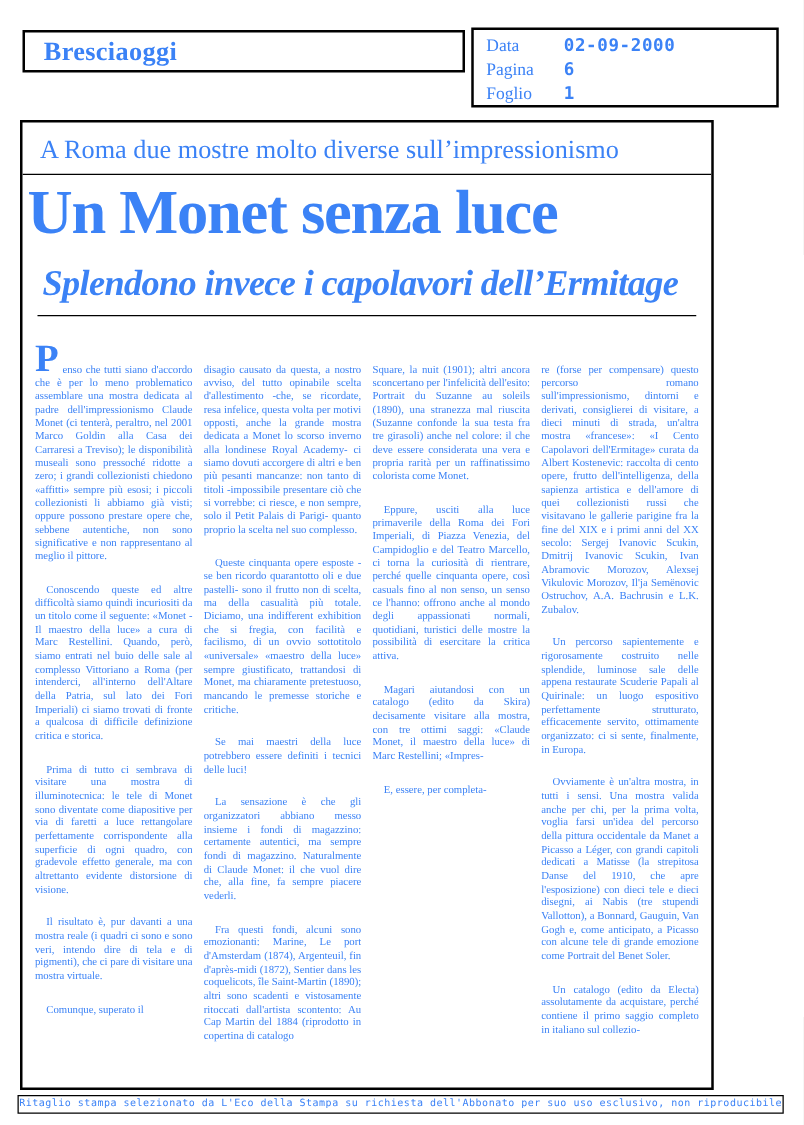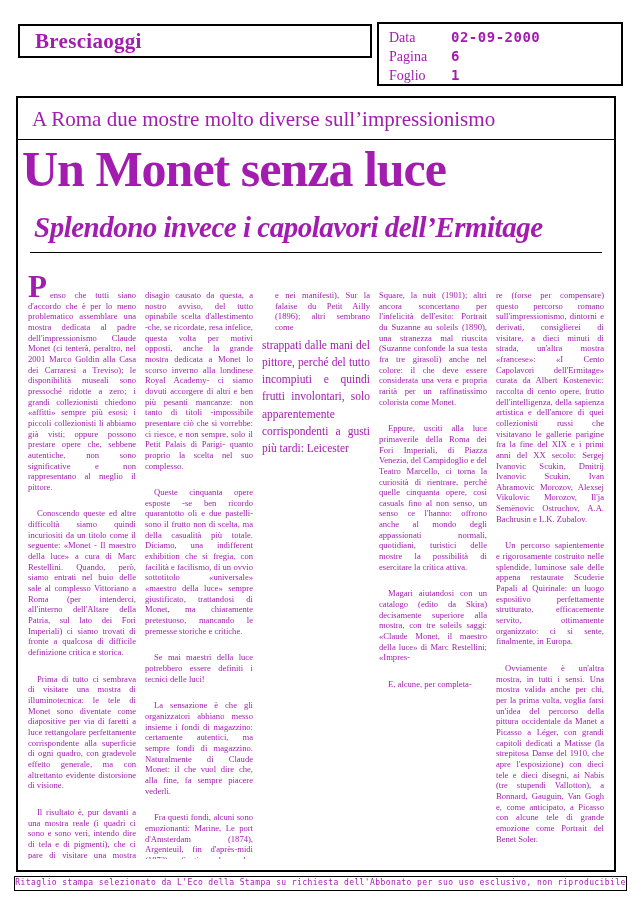--- a/index.html
+++ b/index.html
@@ -1,31 +1,31 @@
 <!DOCTYPE html>
 <html lang="it"><head>
 <meta charset="utf-8">
 <style>
   html,body{margin:0;padding:0;background:#e9e9e6;}
   .page{position:relative;width:643px;height:900px;margin:0 auto;background:#ffffff;
-        font-family:"Liberation Serif",serif;color:#a21caf;overflow:hidden;}
+        font-family:"Liberation Serif",serif;color:#3b82f6;overflow:hidden;}
 
   
   .masthead-box{position:absolute;left:18px;top:24px;width:350px;height:30px;
                 border:2px solid #000;display:flex;align-items:center;}
   .masthead{font-size:21px;font-weight:700;padding-left:15px;letter-spacing:.3px;}
 
   .meta-box{position:absolute;left:377px;top:22px;width:246px;height:64px;
             border:2px solid #000;padding:4px 10px;box-sizing:border-box;}
   .meta-row{display:grid;grid-template-columns:62px 1fr;align-items:baseline;line-height:18px;}
   .meta-label{font-size:14px;}
   .meta-value{font-family:"DejaVu Sans Mono",monospace;font-size:14px;font-weight:700;letter-spacing:.5px;}
 
   
-  .clip{position:absolute;left:16px;top:96px;width:600px;height:776px;
+  .clip{position:absolute;left:16px;top:96px;width:555px;height:776px;
         border:2px solid #000;box-sizing:border-box;overflow:hidden;background:#fff;}
   .kicker{font-size:21px;padding:9px 14px 7px;border-bottom:1px solid #000;}
   .headline{margin:4px 0 0;padding:0 4px;font-size:50px;line-height:1.02;font-weight:700;
             letter-spacing:-1px;white-space:nowrap;}
   .subhead{margin:12px;padding:4px 4px 8px;font-size:29px;font-style:italic;font-weight:700;
            border-bottom:1px solid #000;letter-spacing:-.5px;white-space:nowrap;}
 
   .body-cols{display:flex;gap:9px;padding:9px 10px 6px;height:600px;box-sizing:border-box;}
   .col{flex:1 1 0;font-size:8.6px;line-height:1.24;text-align:justify;overflow:hidden;
        -webkit-hyphens:auto;hyphens:auto;}
@@ -89,32 +89,27 @@
 
       <div class="col">
 
       <p class="para noindent">disagio causato da questa, a nostro avviso, del tutto opinabile scelta d'allestimento -che, se ricordate, resa infelice, questa volta per motivi opposti, anche la grande mostra dedicata a Monet lo scorso inverno alla londinese Royal Academy- ci siamo dovuti accorgere di altri e ben più pesanti mancanze: non tanto di titoli -impossibile presentare ciò che si vorrebbe: ci riesce, e non sempre, solo il Petit Palais di Parigi- quanto proprio la scelta nel suo complesso.</p>
           <p class="para">Queste cinquanta opere esposte -se ben ricordo quarantotto oli e due pastelli- sono il frutto non di scelta, ma della casualità più totale. Diciamo, una indifferent exhibition che si fregia, con facilità e facilismo, di un ovvio sottotitolo «universale» «maestro della luce» sempre giustificato, trattandosi di Monet, ma chiaramente pretestuoso, mancando le premesse storiche e critiche.</p>
           <p class="para">Se mai maestri della luce potrebbero essere definiti i tecnici delle luci!</p>
           <p class="para">La sensazione è che gli organizzatori abbiano messo insieme i fondi di magazzino: certamente autentici, ma sempre fondi di magazzino. Naturalmente di Claude Monet: il che vuol dire che, alla fine, fa sempre piacere vederli.</p>
           <p class="para">Fra questi fondi, alcuni sono emozionanti: Marine, Le port d'Amsterdam (1874), Argenteuil, fin d'après-midi (1872), Sentier dans les coquelicots, île Saint-Martin (1890); altri sono scadenti e vistosamente ritoccati dall'artista scontento: Au Cap Martin del 1884 (riprodotto in copertina di catalogo</p>
         </div>
 
-      <div class="col">
-
-      <p class="para narrow">e nei manifesti), Sur la falaise du Petit Ailly (1896); altri sembrano come</p>
-          <p class="para big">strappati dalle mani del pittore, perché del tutto incompiuti e quindi frutti involontari, solo apparentemente corrispondenti a gusti più tardi: Leicester</p>
-        </div>
 
       <div class="col">
 
       <p class="para noindent">Square, la nuit (1901); altri ancora sconcertano per l'infelicità dell'esito: Portrait du Suzanne au soleils (1890), una stranezza mal riuscita (Suzanne confonde la sua testa fra tre girasoli) anche nel colore: il che deve essere considerata una vera e propria rarità per un raffinatissimo colorista come Monet.</p>
           <p class="para">Eppure, usciti alla luce primaverile della Roma dei Fori Imperiali, di Piazza Venezia, del Campidoglio e del Teatro Marcello, ci torna la curiosità di rientrare, perché quelle cinquanta opere, così casuals fino al non senso, un senso ce l'hanno: offrono anche al mondo degli appassionati normali, quotidiani, turistici delle mostre la possibilità di esercitare la critica attiva.</p>
-          <p class="para">Magari aiutandosi con un catalogo (edito da Skira) decisamente superiore alla mostra, con tre soleils saggi: «Claude Monet, il maestro della luce» di Marc Restellini; «Impres-</p>
-          <p class="para">E, alcune, per completa-</p>
+          <p class="para">Magari aiutandosi con un catalogo (edito da Skira) decisamente visitare alla mostra, con tre ottimi saggi: «Claude Monet, il maestro della luce» di Marc Restellini; «Impres-</p>
+          <p class="para">E, essere, per completa-</p>
         </div>
 
       <div class="col">
 
       <p class="para noindent">re (forse per compensare) questo percorso romano sull'impressionismo, dintorni e derivati, consiglierei di visitare, a dieci minuti di strada, un'altra mostra «francese»: «I Cento Capolavori dell'Ermitage» curata da Albert Kostenevic: raccolta di cento opere, frutto dell'intelligenza, della sapienza artistica e dell'amore di quei collezionisti russi che visitavano le gallerie parigine fra la fine del XIX e i primi anni del XX secolo: Sergej Ivanovic Scukin, Dmitrij Ivanovic Scukin, Ivan Abramovic Morozov, Alexsej Vikulovic Morozov, Il'ja Semënovic Ostruchov, A.A. Bachrusin e L.K. Zubalov.</p>
           <p class="para">Un percorso sapientemente e rigorosamente costruito nelle splendide, luminose sale delle appena restaurate Scuderie Papali al Quirinale: un luogo espositivo perfettamente strutturato, efficacemente servito, ottimamente organizzato: ci si sente, finalmente, in Europa.</p>
           <p class="para">Ovviamente è un'altra mostra, in tutti i sensi. Una mostra valida anche per chi, per la prima volta, voglia farsi un'idea del percorso della pittura occidentale da Manet a Picasso a Léger, con grandi capitoli dedicati a Matisse (la strepitosa Danse del 1910, che apre l'esposizione) con dieci tele e dieci disegni, ai Nabis (tre stupendi Vallotton), a Bonnard, Gauguin, Van Gogh e, come anticipato, a Picasso con alcune tele di grande emozione come Portrait del Benet Soler.</p>
           <p class="para">Un catalogo (edito da Electa) assolutamente da acquistare, perché contiene il primo saggio completo in italiano sul collezio-</p>
         </div>
 

